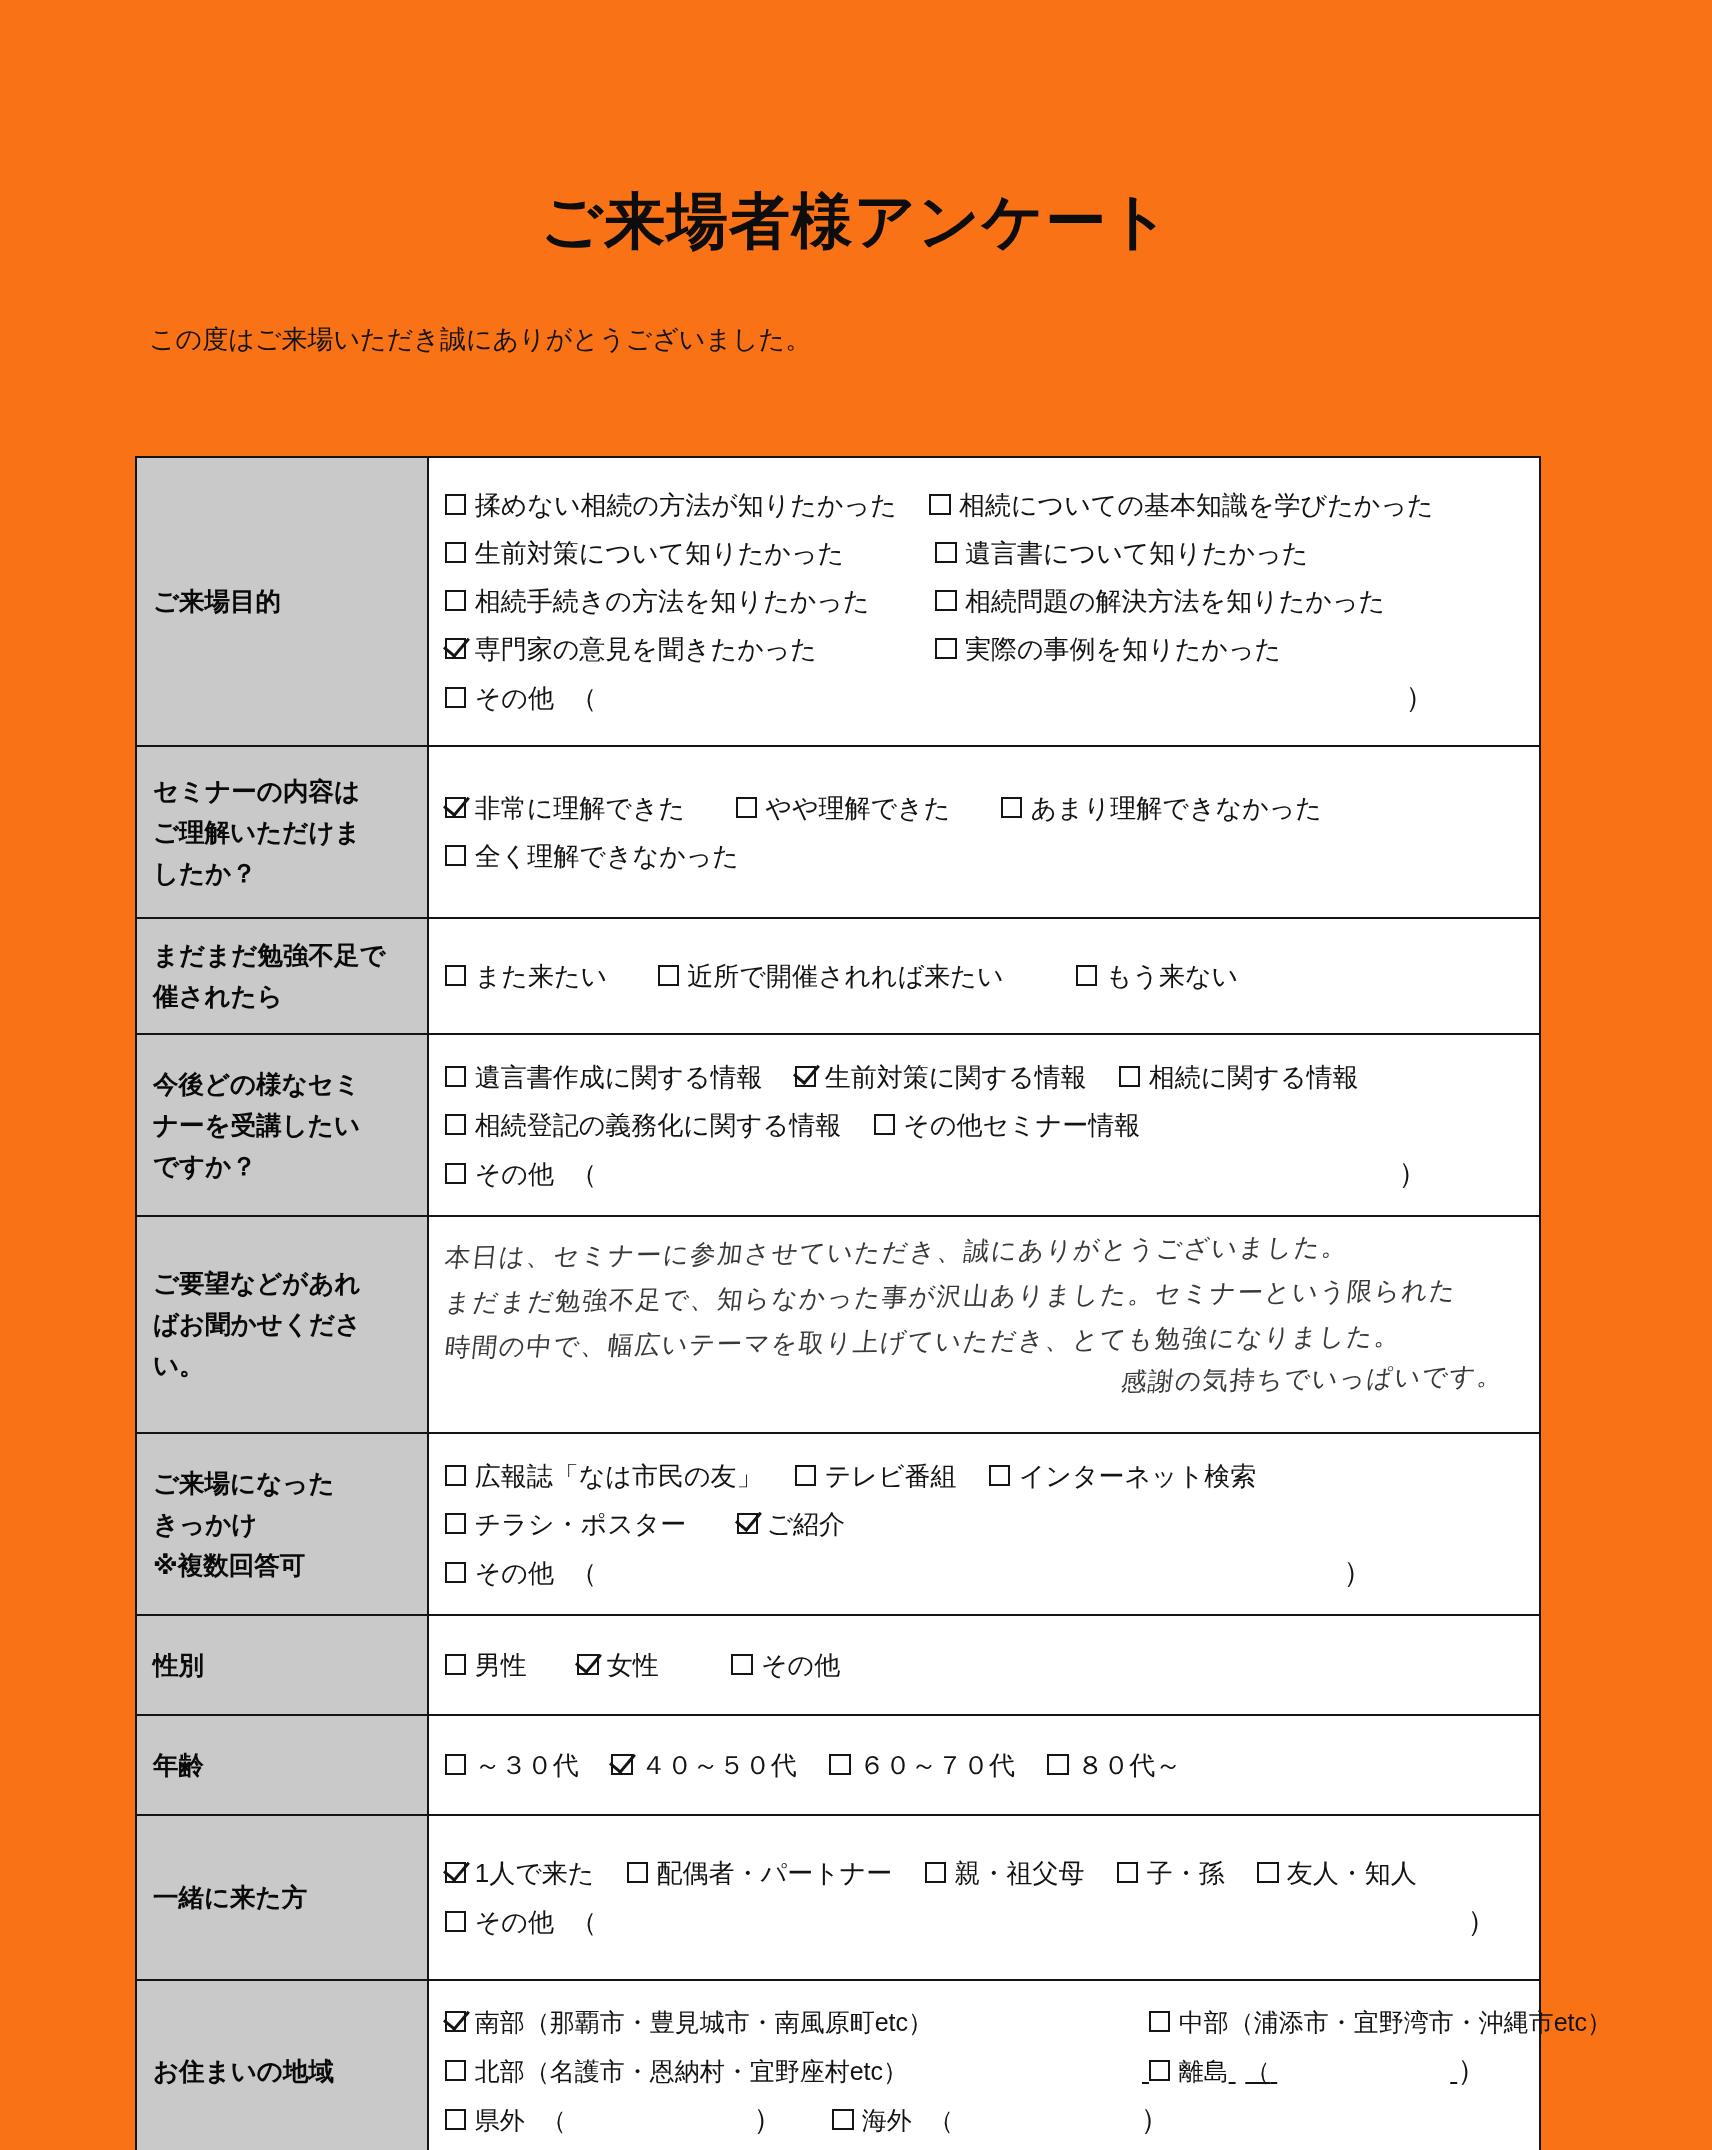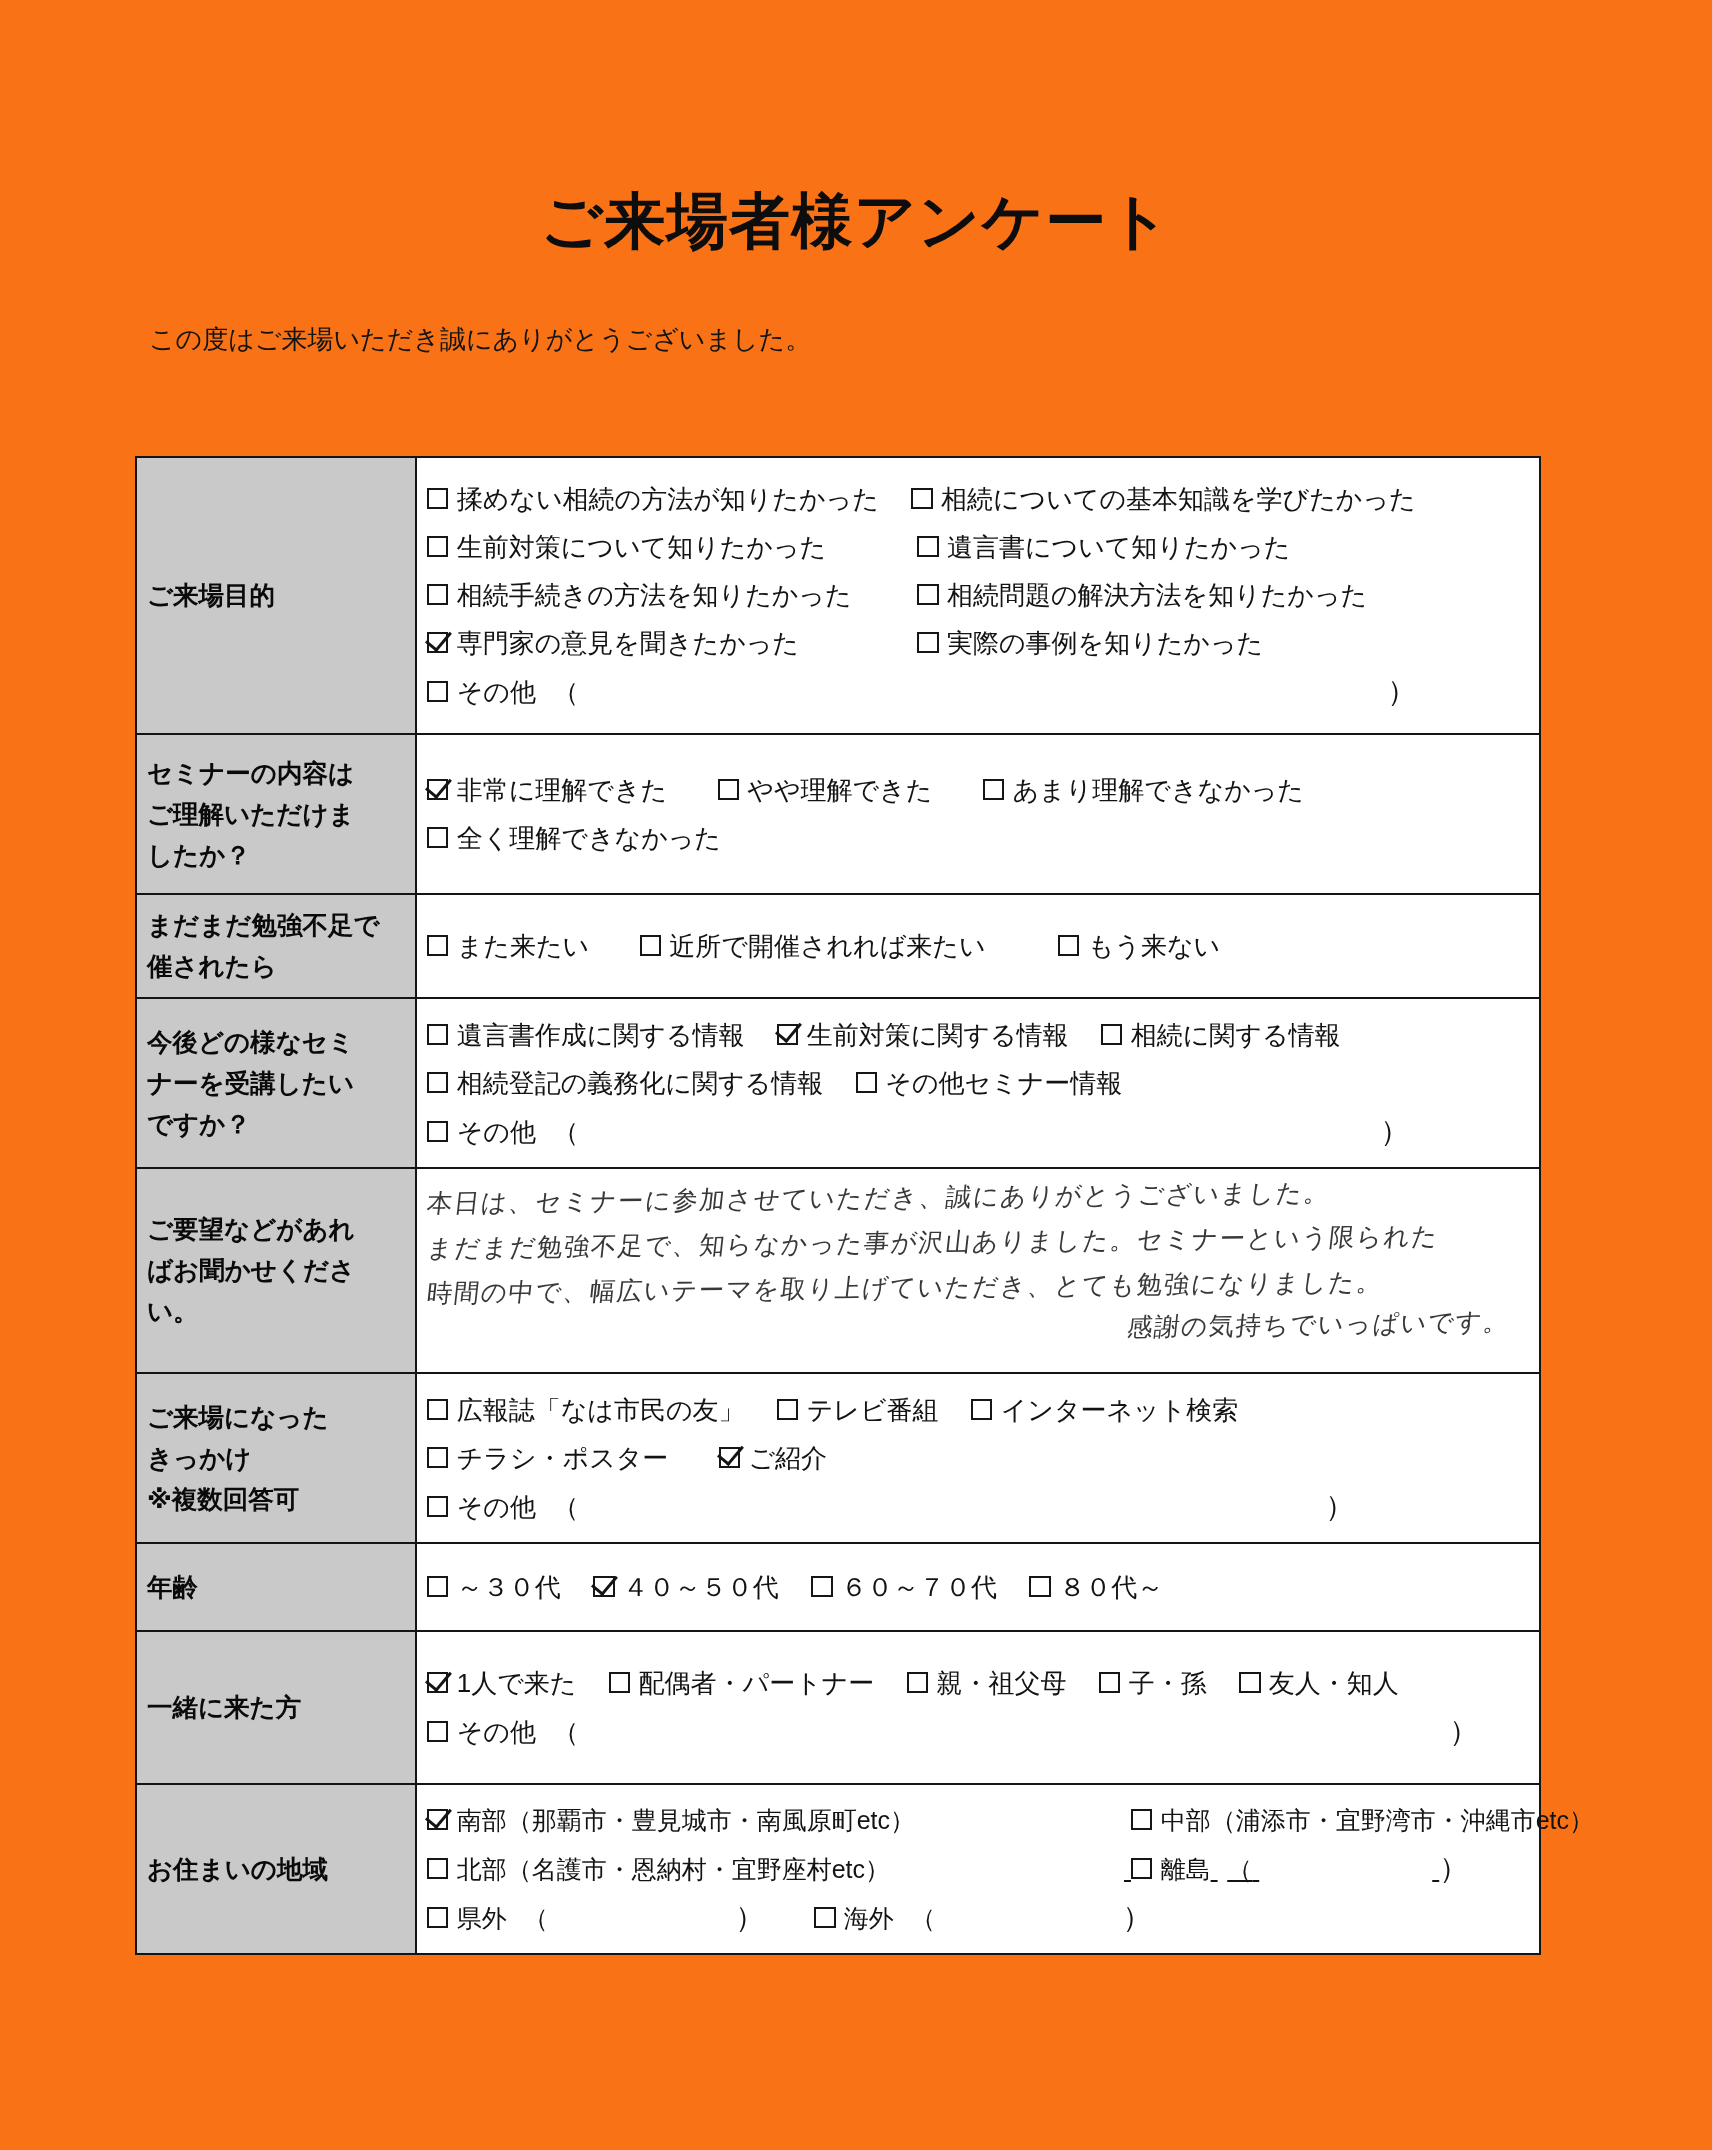--- a/index.html
+++ b/index.html
@@ -56,21 +56,21 @@
     top: 456px;
     width: 1406px;
     border-collapse: collapse;
     table-layout: fixed;
     border: 2.8px solid #111111;
     background: #ffffff;
   }
   #survey-table td {
     border: 2.1px solid #141414;
     vertical-align: middle;
-    padding: 10px;
+    padding: 16px;
   }
   td.label-cell {
     width: 258px;
     background: #c9c9c9;
     padding: 9.7px 12.4px 9.7px 15px;
     font-size: 25.5px;
     font-weight: bold;
     line-height: 41px;
     color: #0a0a0a;
     vertical-align: middle;
@@ -295,20 +295,34 @@
           </span>
           <span class="opt-row">
             <span class="opt"><span class="box"></span><span>その他</span></span>
             <span class="paren-open">（</span>
             <span class="fill-line" style="width:732px;"></span>
             <span class="paren-close">）</span>
           </span>
         </td>
       </tr>
 
+      <tr>
+        <td class="label-cell">
+          <span class="lc-inner">性別</span>
+        </td>
+        <td class="content-cell" style="height:66px;">
+          <span class="opt-row">
+            <span class="opt"><span class="box"></span><span>男性</span></span>
+            <span class="gap-md"></span>
+            <span class="opt"><span class="box checked"></span><span>女性</span></span>
+            <span class="gap-lg"></span>
+            <span class="opt"><span class="box"></span><span>その他</span></span>
+          </span>
+        </td>
+      </tr>
 
       <tr>
         <td class="label-cell">
           <span class="lc-inner">年齢</span>
         </td>
         <td class="content-cell" style="height:66px;">
           <span class="opt-row">
             <span class="opt"><span class="box"></span><span>～３０代</span></span>
             <span class="gap-sm"></span>
             <span class="opt"><span class="box checked"></span><span>４０～５０代</span></span>

